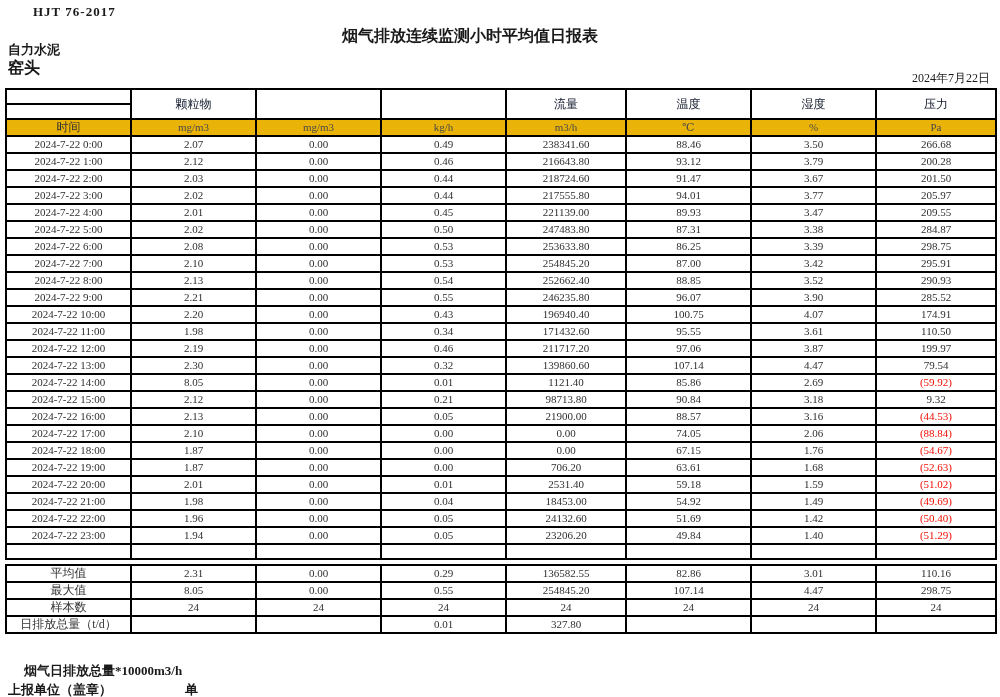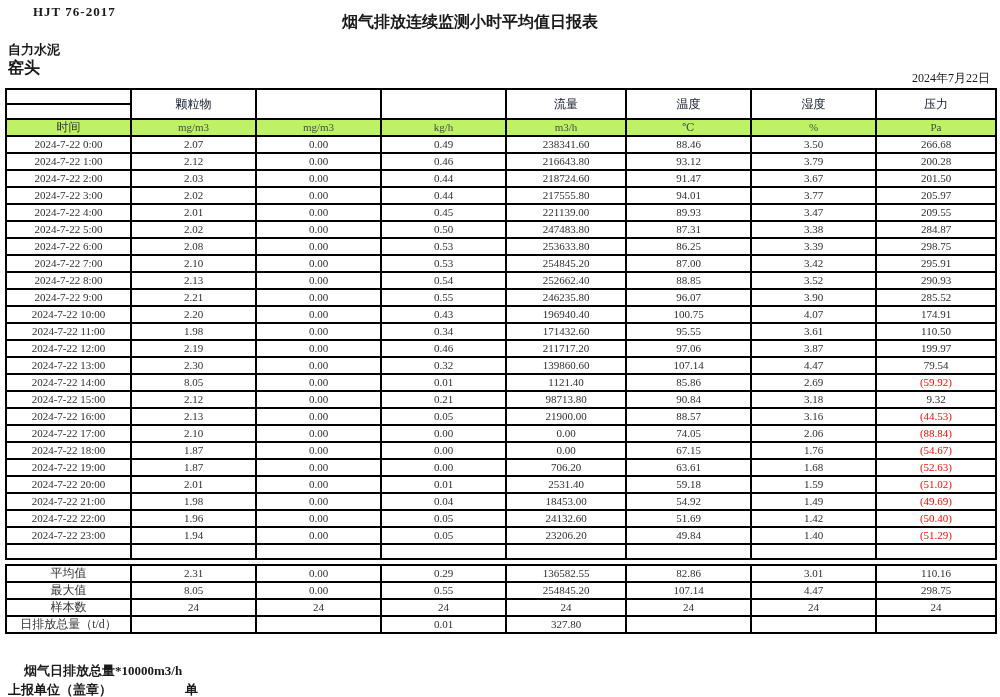--- a/index.html
+++ b/index.html
@@ -2,36 +2,36 @@
 <html><head>
 <meta charset="utf-8">
 <style>
   html,body{margin:0;padding:0;background:#fff;}
   body{
     width:1000px;height:697px;position:relative;
     font-family:"Liberation Serif","DejaVu Serif",serif;
     color:#1a1a1a;
   }
   .doc-code{position:absolute;left:33px;top:4px;font-size:13px;font-weight:bold;letter-spacing:1px;}
-  .title{position:absolute;top:12px;left:0;width:940px;text-align:center;font-size:16px;font-weight:bold;}
+  .title{position:absolute;top:26px;left:0;width:940px;text-align:center;font-size:16px;font-weight:bold;}
   .company{position:absolute;left:8px;top:41px;font-size:13px;font-weight:bold;}
   .station{position:absolute;left:8px;top:58px;font-size:16px;font-weight:bold;}
   .report-date{position:absolute;right:10px;top:70px;font-size:12px;}
   .table-wrap{position:absolute;left:5px;top:88px;width:990px;}
   table{border-collapse:collapse;table-layout:fixed;width:990px;}
   td{
     border:2px solid #000;
     height:15px;line-height:15px;
     text-align:center;vertical-align:middle;
     font-size:11px;color:#2f2f2f;
     overflow:hidden;white-space:nowrap;
     padding:0 2px;box-sizing:border-box;
   }
   td.hdr{font-size:12px;color:#0f172a;}
-  td.unit{background:#bef264;color:#4a4a4a;font-size:11px;margin-top:48px;}
+  td.unit{background:#eab308;color:#4a4a4a;font-size:11px;margin-top:48px;}
   td.unit.cn{font-size:12px;color:#333;}
   td.neg{color:#f20d00;}
   .gap{height:4px;}
   .label-cell{font-size:12px;color:#333;margin-left:13px;}
   .footer1{position:absolute;left:24px;top:662px;font-size:13px;font-weight:bold;}
   .footer2{position:absolute;left:8px;top:681px;font-size:13px;font-weight:bold;}
   .footer2 .unit-label{position:absolute;left:177px;top:0;}
 </style>
 </head>
 <body>

